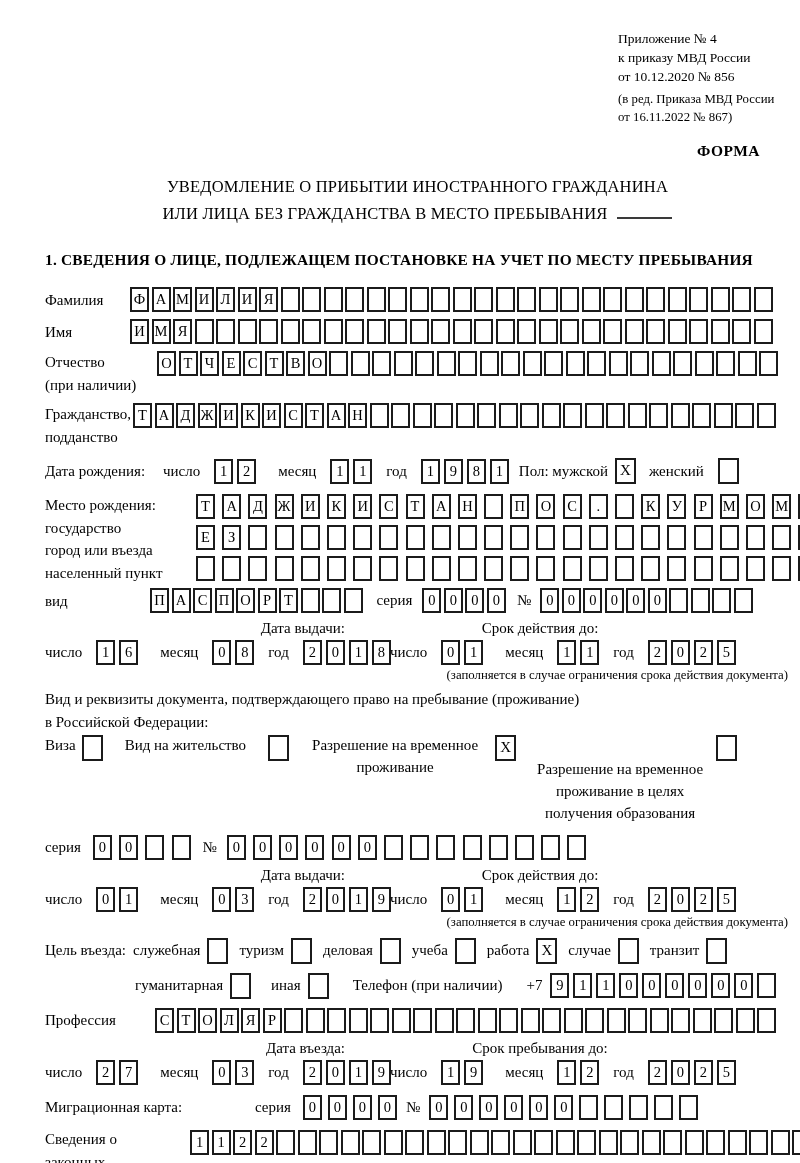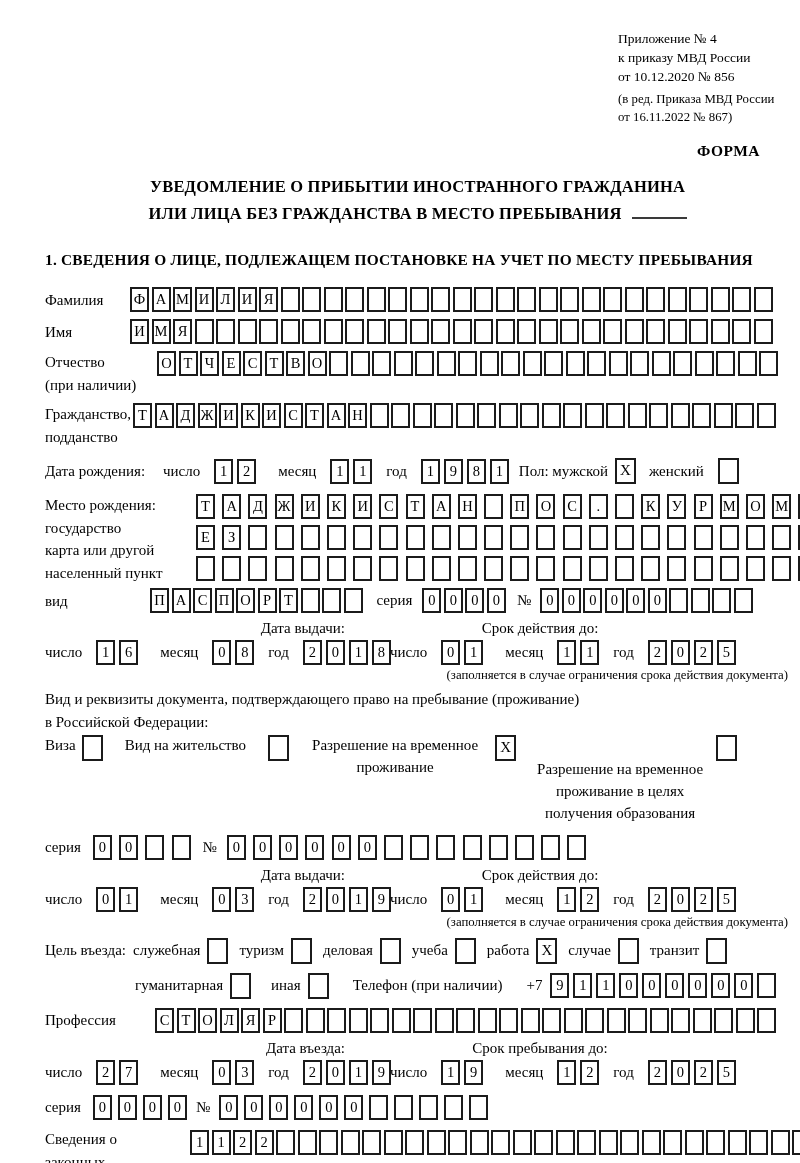--- a/index.html
+++ b/index.html
@@ -5,21 +5,21 @@
   html,body{margin:0;padding:0;background:#fff;}
   body{width:800px;height:1163px;overflow:hidden;color:#000;
        font-family:"Liberation Serif","DejaVu Serif",serif;font-size:15px;}
   .page{box-sizing:border-box;padding:30px 10px 0 45px;}
 
   
   .appendix{margin-left:573px;width:215px;font-size:13.5px;line-height:1.4;}
   .appendix .rev{font-size:12.8px;margin-top:4px;}
   .forma{margin-top:16px;margin-right:30px;text-align:right;font-weight:bold;font-size:15.5px;letter-spacing:.5px;}
 
-  .title{margin-top:14px;text-align:center;font-weight:bold;font-size:16.5px;line-height:1.6;letter-spacing:.2px;}
+  .title{margin-top:14px;text-align:center;font-weight:normal;font-size:16.5px;line-height:1.6;letter-spacing:.2px;}
   .blank{display:inline-block;width:55px;height:13px;border-bottom:2.5px solid #3a3a3a;margin-left:10px;}
   .sec-head{margin-top:24px;margin-bottom:18px;font-weight:bold;font-size:15.4px;letter-spacing:.2px;}
 
   
   .cells{display:flex;gap:2.5px;flex:none;}
   .cells.g4{gap:4px;} .cells.g6{gap:6px;} .cells.g7{gap:7.2px;}
   .cell{box-sizing:border-box;flex:none;width:19px;height:25px;border:2px solid #1b1b1b;
         font-size:14.5px;line-height:20px;text-align:center;background:#fff;}
   .cb{box-sizing:border-box;flex:none;width:21px;height:26px;border:2px solid #1b1b1b;
       font-size:15px;line-height:21px;text-align:center;background:#fff;}
@@ -254,21 +254,21 @@
     <span style="margin-left:10px;">Пол: мужской</span>
     <span class="cb" style="margin-left:7px;">X</span>
     <span style="margin-left:13px;">женский</span>
     <span class="cb" style="margin-left:14px;"></span>
   </div>
 
   <div class="row top" style="margin-bottom:4px;">
     <div class="lbl" style="width:151px;">
       <span class="l2">Место рождения:</span>
       <span class="l2">государство</span>
-      <span class="l2">карта или другой</span>
+      <span class="l2">город или въезда</span>
       <span class="l2">населенный пункт</span>
     </div>
     <div class="stack">
       <div class="cells g7">
           <div class="cell">Т</div>
           <div class="cell">А</div>
           <div class="cell">Д</div>
           <div class="cell">Ж</div>
           <div class="cell">И</div>
           <div class="cell">К</div>
@@ -643,20 +643,21 @@
             <div class="cell">2</div>
             <div class="cell">0</div>
             <div class="cell">2</div>
             <div class="cell">5</div>
           </div>
       </div>
     </div>
   </div>
 
   <div class="row" style="margin-top:10px;">
+    <div class="lbl" style="width:210px;">Миграционная карта:</div>
     <span style="margin-right:12px;">серия</span>
     <div class="cells g6">
         <div class="cell">0</div>
         <div class="cell">0</div>
         <div class="cell">0</div>
         <div class="cell">0</div>
       </div>
     <span style="margin:0 9px 0 9px;">№</span>
     <div class="cells g6">
         <div class="cell">0</div>

